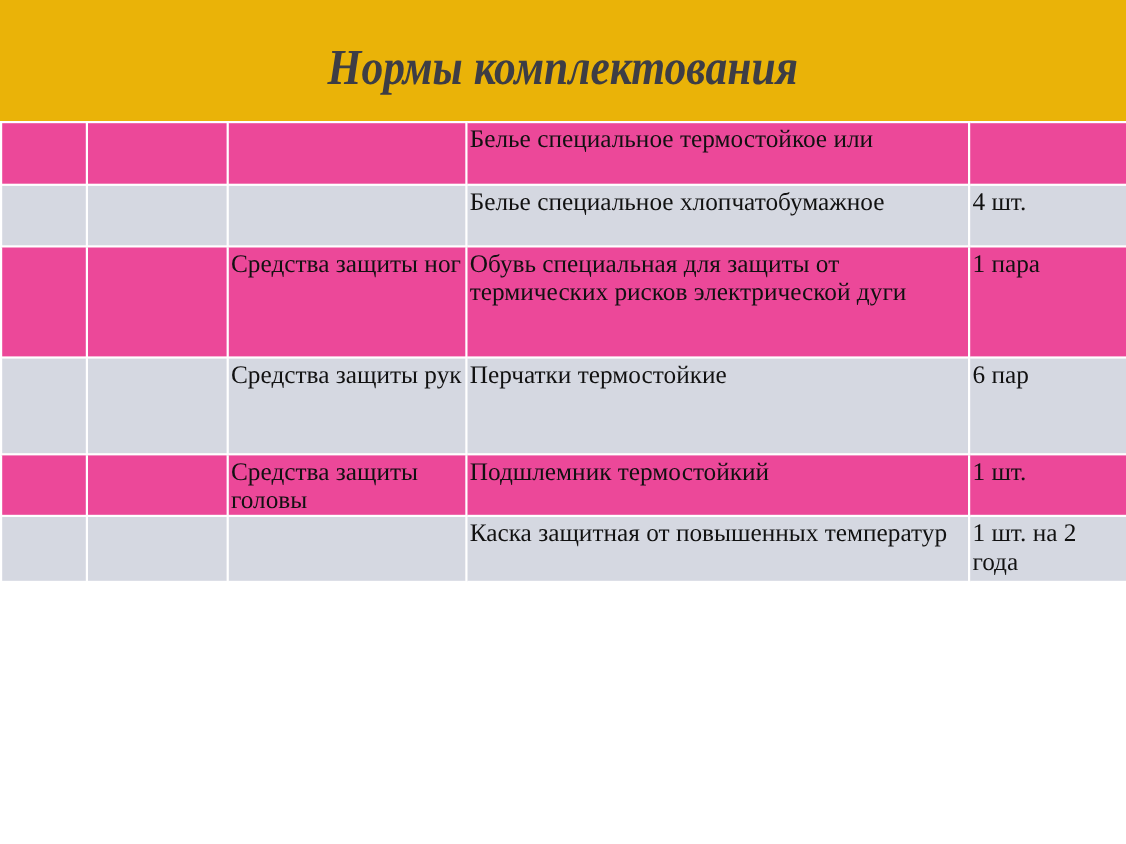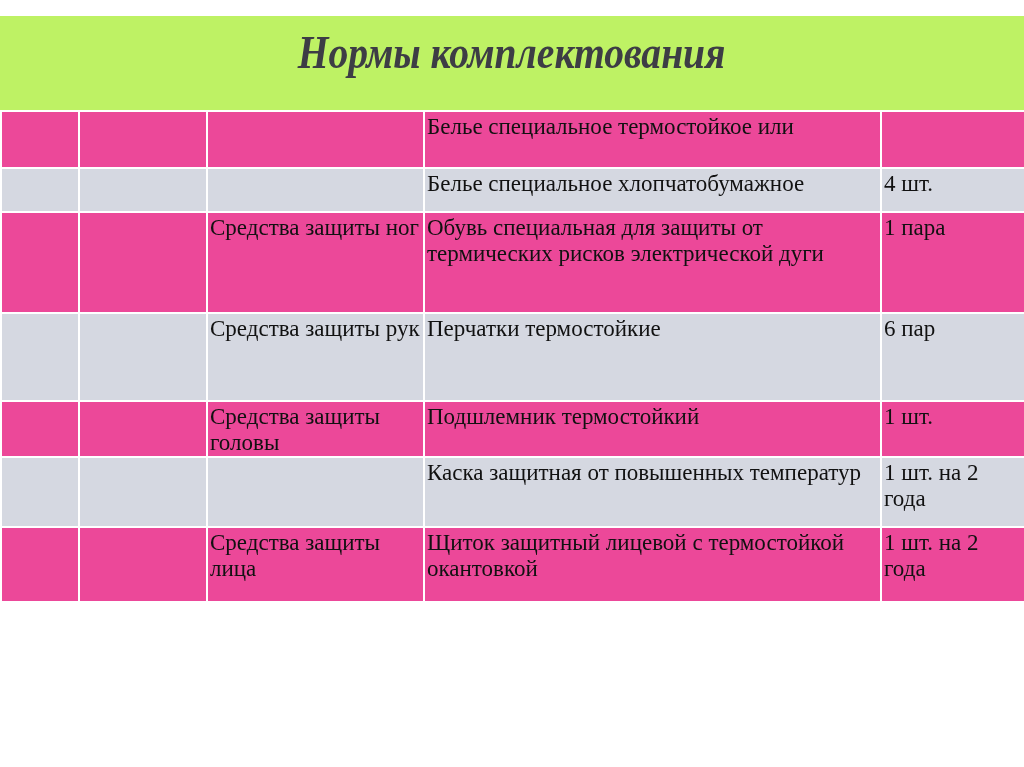--- a/index.html
+++ b/index.html
@@ -1,21 +1,21 @@
 <!DOCTYPE html>
 <html><head>
   <meta charset="utf-8">
   <style>
     * { box-sizing: border-box; margin: 0; padding: 0; }
     html, body { width: 1024px; height: 767px; overflow: hidden; background: #ffffff; }
     body { position: relative; font-family: "Liberation Serif", "DejaVu Serif", serif; }
     .title-band {
-      position: absolute; left: 0; top: 16px; width: 1024px; height: 110px;
-      background: #bef264;
-      display: flex; justify-content: center;
+      position: absolute; left: 0; top: 0; width: 1024px; height: 110px;
+      background: #eab308;
+      display: flex; align-items: center; justify-content: center;
     }
     .title {
       font-family: "Liberation Serif", serif;
       font-style: italic; font-weight: bold;
       font-size: 46px; color: #3d3d45;
       transform: scaleX(0.86);
       margin-top: 10px;
       letter-spacing: 0px;
     }
     table.norms {
@@ -65,21 +65,21 @@
       <col class="c5">
   </colgroup>
   <tbody>
   <tr class="light" style="height:57px">
     <td></td>
     <td></td>
     <td></td>
     <td>Белье специальное термостойкое или</td>
     <td></td>
   </tr>
-  <tr class="dark" style="height:44px">
+  <tr class="dark" style="height:56px">
     <td></td>
     <td></td>
     <td></td>
     <td>Белье специальное хлопчатобумажное</td>
     <td>4 шт.</td>
   </tr>
   <tr class="light" style="height:101px">
     <td></td>
     <td></td>
     <td>Средства защиты ног</td>
@@ -93,28 +93,21 @@
     <td>Перчатки термостойкие</td>
     <td>6 пар</td>
   </tr>
   <tr class="light" style="height:46px">
     <td></td>
     <td></td>
     <td>Средства защиты головы</td>
     <td>Подшлемник термостойкий</td>
     <td>1 шт.</td>
   </tr>
-  <tr class="dark" style="height:70px">
+  <tr class="dark" style="height:60px">
     <td></td>
     <td></td>
     <td></td>
     <td>Каска защитная от повышенных температур</td>
     <td>1 шт. на 2 года</td>
   </tr>
-  <tr class="light" style="height:75px">
-    <td></td>
-    <td></td>
-    <td>Средства защиты лица</td>
-    <td>Щиток защитный лицевой с термостойкой окантовкой</td>
-    <td>1 шт. на 2 года</td>
-  </tr>
 </tbody>
   </table>
 
 </body></html>

